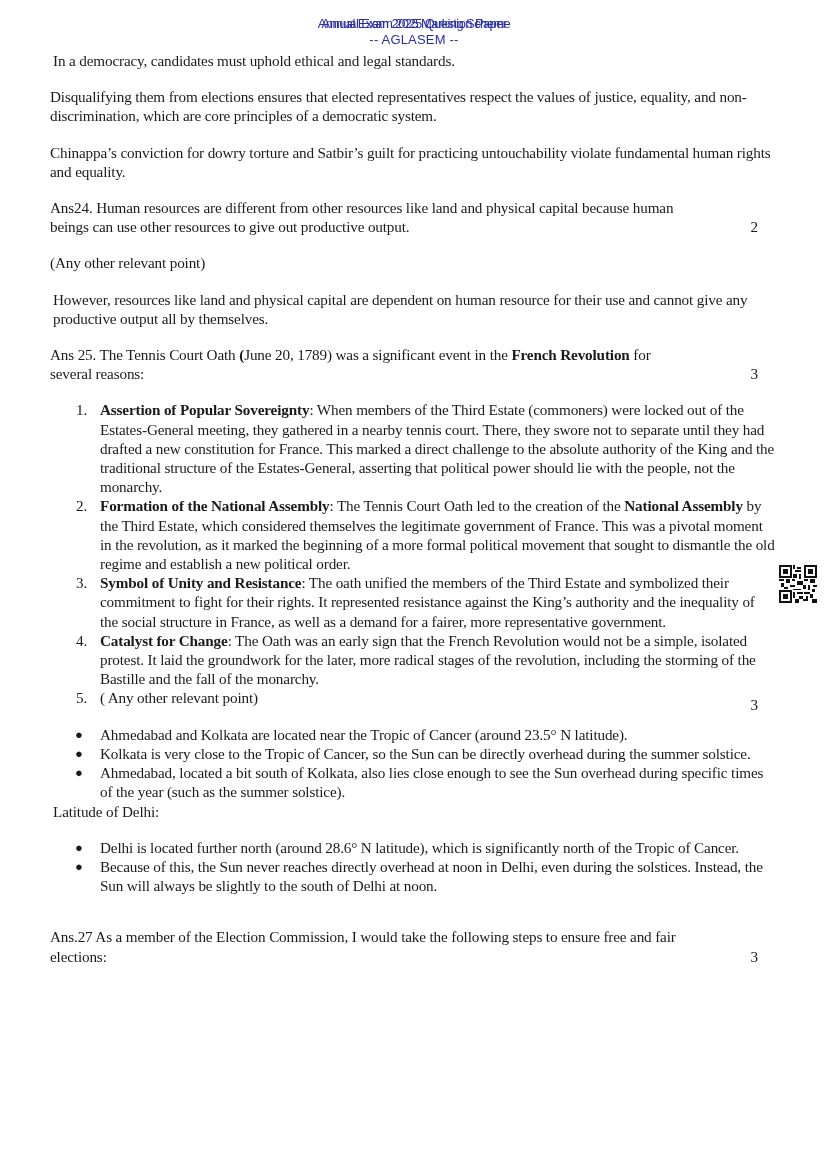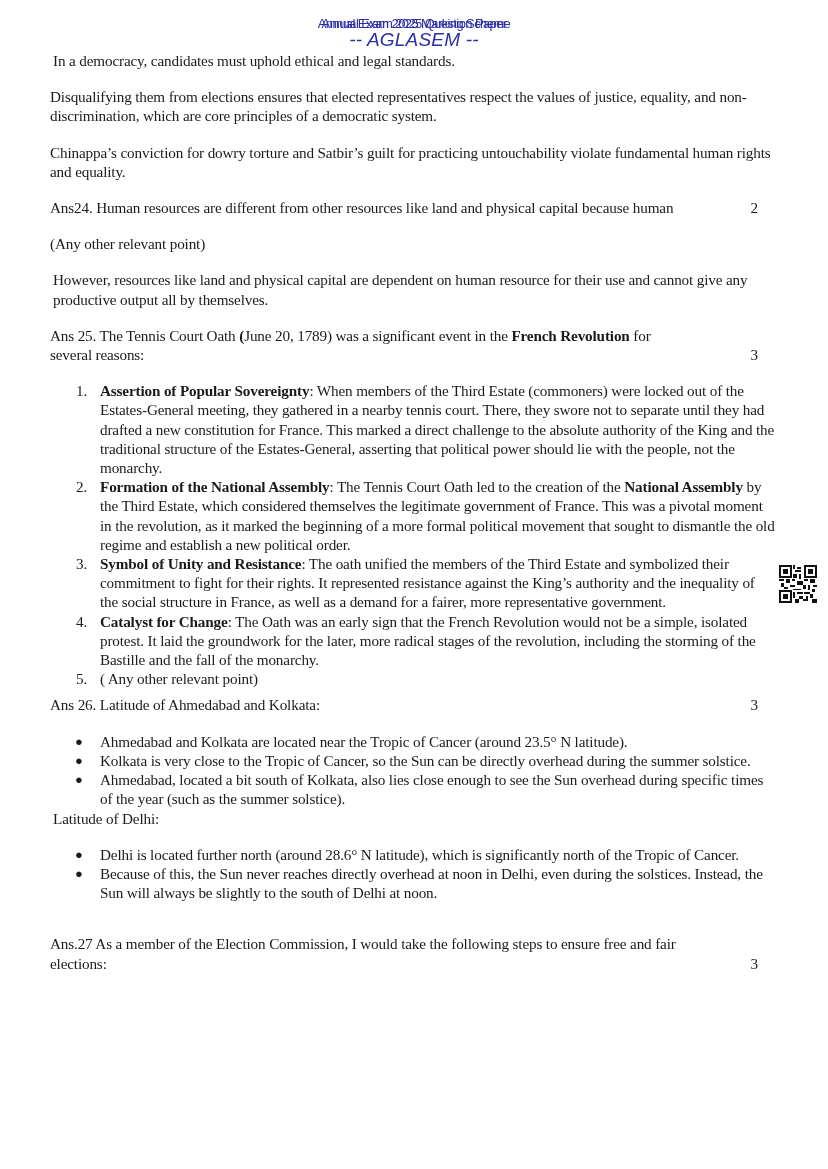--- a/index.html
+++ b/index.html
@@ -8,21 +8,21 @@
     font-family: "Liberation Serif", "DejaVu Serif", serif;
     color: #1a1a1a;
   }
   .header {
     position: absolute; top: 16px; left: 0; width: 828px; text-align: center;
     font-family: "Liberation Sans", "DejaVu Sans", sans-serif;
     color: #2b2fa6; font-size: 13px; line-height: 16px;
   }
   .header .overlay { position: relative; height: 16px; }
   .header .overlay span { position: absolute; left: 0; right: 0; text-align: center; letter-spacing: -0.6px; }
-  .header .sub { font-size: 19px; letter-spacing: 0.2px; font-style: italic; }
+  .header .sub { font-size: 13px; letter-spacing: 0.2px; }
   .content {
     position: absolute; left: 50px; top: 50px; width: 726px;
     font-size: 15.2px; line-height: 19.2px; letter-spacing: -0.15px;
   }
   p { margin: 0; }
   .para { margin-bottom: 17px; }
   .indent1 { padding-left: 3px; }
   .marks-line { position: relative; }
   .marks { position: absolute; right: 18px; bottom: 0; }
   ol.points { margin: 0; padding: 0; list-style: none; }
@@ -48,20 +48,21 @@
 </div>
 
 <div class="content">
   <p class="para indent1" style="margin-top:1px">In a democracy, candidates must uphold ethical and legal standards.</p>
   <p class="para">Disqualifying them from elections ensures that elected representatives respect the values of justice, equality, and non-discrimination, which are core principles of a democratic system.</p>
   <p class="para">Chinappa’s conviction for dowry torture and Satbir’s guilt for practicing untouchability violate fundamental human rights and equality.</p>
 
   <div class="para">
     <p>Ans24. Human resources are different from other resources like land and physical capital because human</p>
     <p class="marks-line">
+      <span>beings can use other resources to give out productive output.</span>
       <span class="marks">2</span>
     </p>
   </div>
   <p class="para">(Any other relevant point)</p>
   <p class="para indent1">However, resources like land and physical capital are dependent on human resource for their use and cannot give any productive output all by themselves.</p>
 
   <div class="para">
     <p><span>Ans 25. The Tennis Court Oath </span><b>(</b><span>June 20, 1789) was a significant event in the </span><b>French Revolution</b><span> for</span></p>
     <p class="marks-line">
       <span>several reasons:</span>
@@ -71,21 +72,20 @@
 
   <ol class="points" style="margin-bottom:7px">
     <li><span class="num">1.</span><b>Assertion of Popular Sovereignty</b><span>: When members of the Third Estate (commoners) were locked out of the Estates-General meeting, they gathered in a nearby tennis court. There, they swore not to separate until they had drafted a new constitution for France. This marked a direct challenge to the absolute authority of the King and the traditional structure of the Estates-General, asserting that political power should lie with the people, not the monarchy.</span></li>
     <li><span class="num">2.</span><b>Formation of the National Assembly</b><span>: The Tennis Court Oath led to the creation of the </span><b>National Assembly</b><span> by the Third Estate, which considered themselves the legitimate government of France. This was a pivotal moment in the revolution, as it marked the beginning of a more formal political movement that sought to dismantle the old regime and establish a new political order.</span></li>
     <li><span class="num">3.</span><b>Symbol of Unity and Resistance</b><span>: The oath unified the members of the Third Estate and symbolized their commitment to fight for their rights. It represented resistance against the King’s authority and the inequality of the social structure in France, as well as a demand for a fairer, more representative government.</span></li>
     <li><span class="num">4.</span><b>Catalyst for Change</b><span>: The Oath was an early sign that the French Revolution would not be a simple, isolated protest. It laid the groundwork for the later, more radical stages of the revolution, including the storming of the Bastille and the fall of the monarchy.</span></li>
     <li><span class="num">5.</span><span>( Any other relevant point)</span></li>
   </ol>
 
   <p class="para marks-line">
-    <span>Ans 26.  Latitude of Ahmedabad and Kolkata:</span>
     <span class="marks">3</span>
   </p>
 
   <ul class="bullets para">
     <li><span class="dot">●</span><span>Ahmedabad and Kolkata are located near the Tropic of Cancer (around 23.5° N latitude).</span></li>
     <li><span class="dot">●</span><span>Kolkata is very close to the Tropic of Cancer, so the Sun can be directly overhead during the summer solstice.</span></li>
     <li><span class="dot">●</span><span>Ahmedabad, located a bit south of Kolkata, also lies close enough to see the Sun overhead during specific times of the year (such as the summer solstice).</span></li>
   </ul>
 
   <p class="para indent1" style="">Latitude of Delhi:</p>

